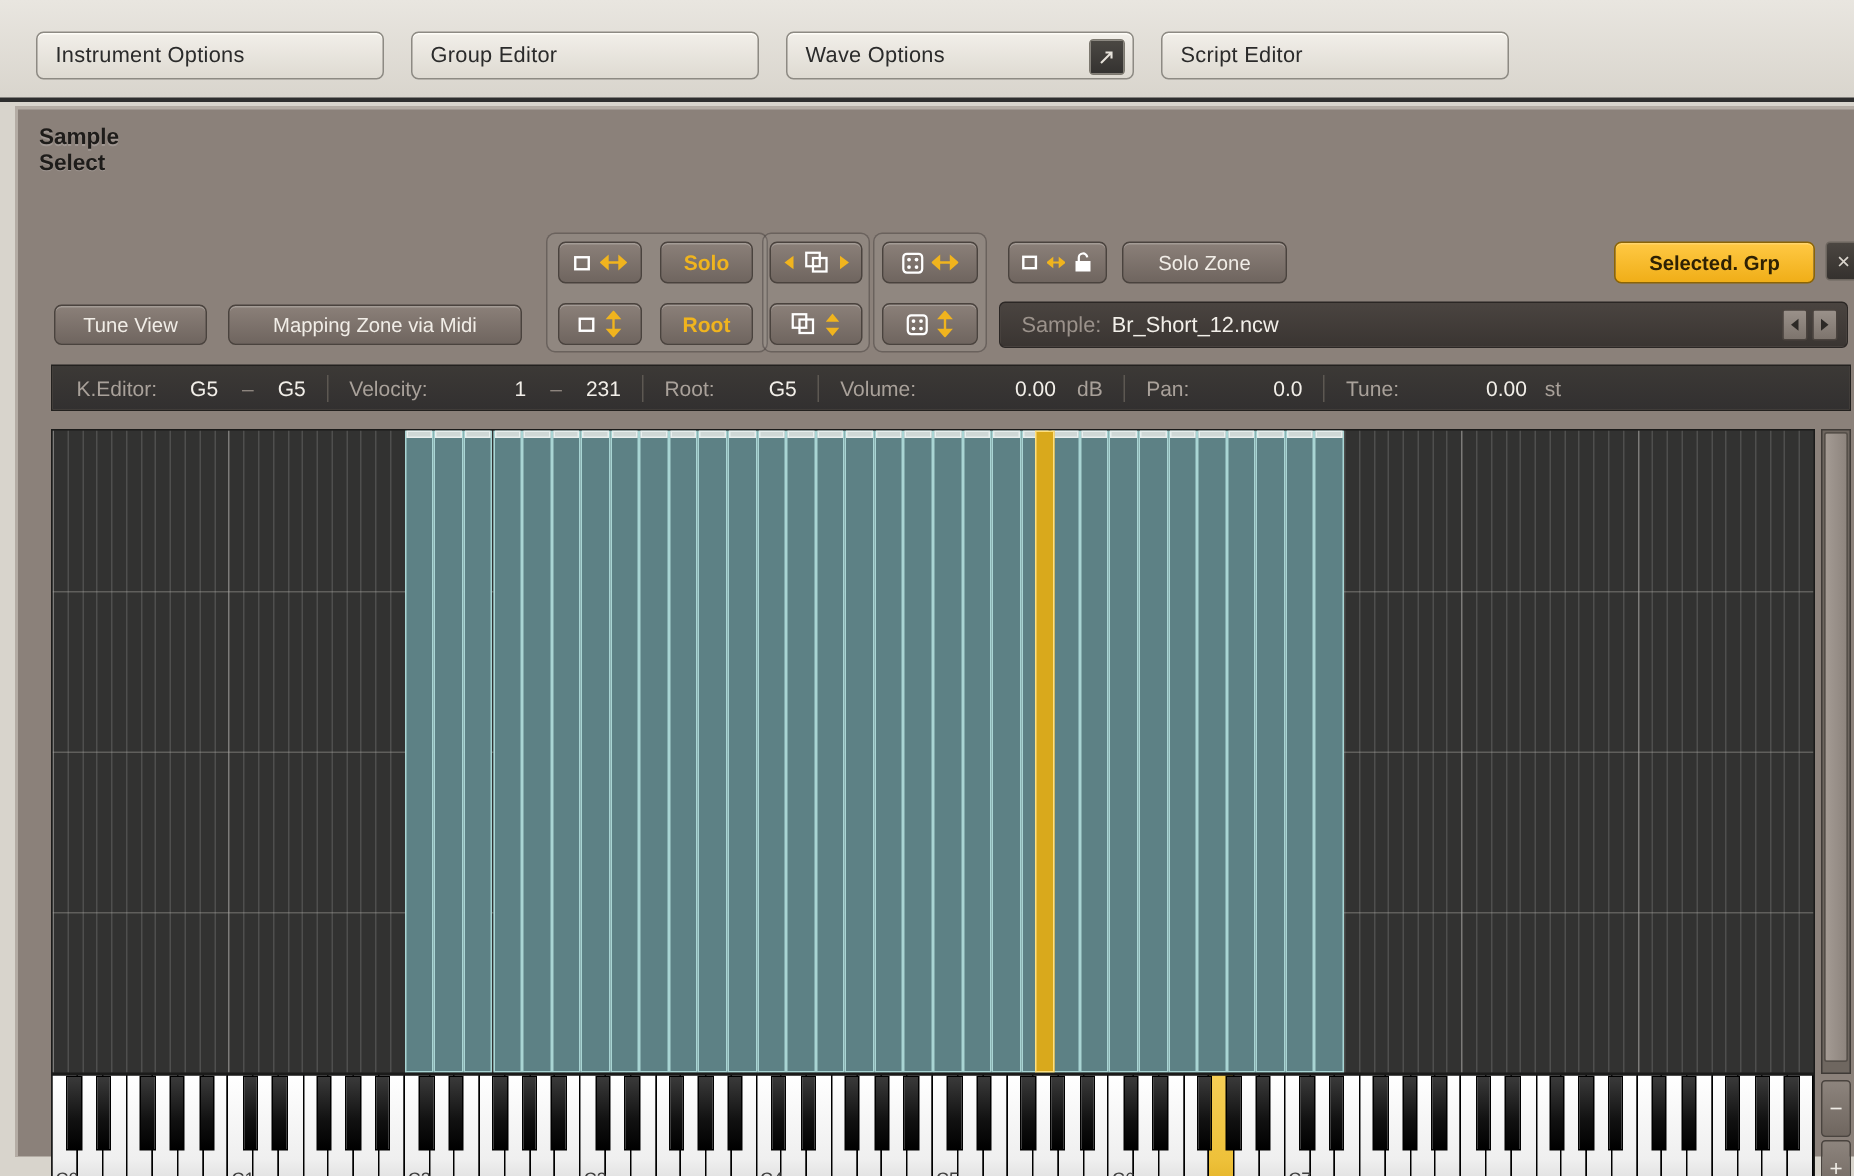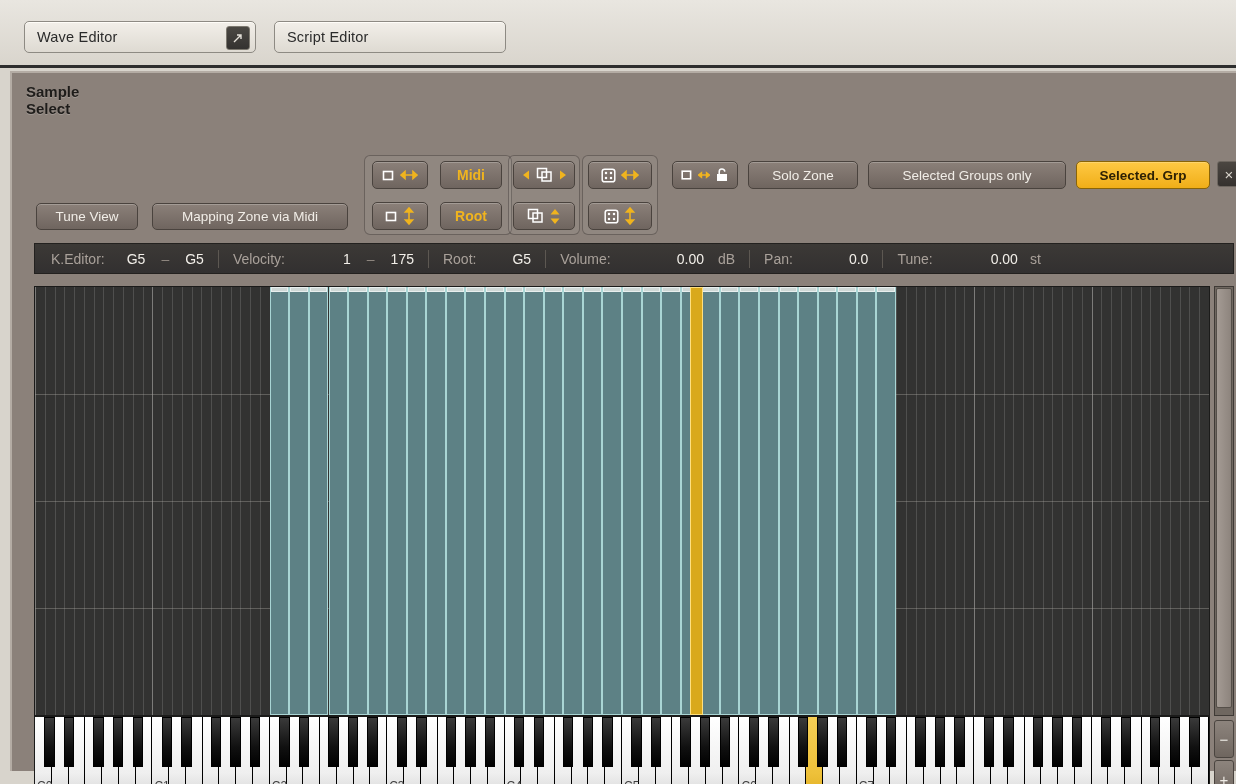--- a/index.html
+++ b/index.html
@@ -192,21 +192,27 @@
     display:flex;align-items:center;justify-content:center;
     color:#efece6;font-size:15px;
   }
 </style>
 </head>
 <body>
 
 <div id="tabstrip">
   <div class="tabrow">
     <div class="tab" style="width:232px;">
-      <span class="tlabel">Wave Editor</span>
+      <span class="tlabel">Instrument Options</span>
+    </div>
+    <div class="tab" style="width:232px;">
+      <span class="tlabel">Group Editor</span>
+    </div>
+    <div class="tab" style="width:232px;">
+      <span class="tlabel">Wave Options</span>
       <span class="popout">
         <svg width="12" height="12" viewBox="0 0 12 12">
             <path d="M2 10 L9 3 M5 3 L9 3 L9 7" stroke="#e6e2da" stroke-width="1.4" fill="none"></path>
           </svg>
       </span>
     </div>
     <div class="tab" style="width:232px;">
       <span class="tlabel">Script Editor</span>
     </div>
   </div>
@@ -241,21 +247,21 @@
     </div>
     <div class="ibtn" style="left:360px;top:129px;width:56px;">
       <svg width="13" height="13" viewBox="0 0 13 13">
           <rect x="1.5" y="2.5" width="9" height="8" fill="none" stroke="#ffffff" stroke-width="1.6"></rect>
         </svg>
       <svg width="12" height="18" viewBox="0 0 12 18">
           <path d="M6 1 L2.5 5 L9.5 5 Z M6 17 L2.5 13 L9.5 13 Z M6 4 L6 14" fill="#f0b41e" stroke="#f0b41e" stroke-width="1.6"></path>
         </svg>
     </div>
     <div class="ibtn" style="left:428px;top:88px;width:62px;">
-      <span>Midi</span>
+      <span>Solo</span>
     </div>
     <div class="ibtn" style="left:428px;top:129px;width:62px;">
       <span>Root</span>
     </div>
 
     <div class="grpbox" style="left:496px;top:82px;width:72px;height:80px;"></div>
     <div class="ibtn" style="left:501px;top:88px;width:62px;">
       <svg width="10" height="12" viewBox="0 0 10 12">
           <path d="M8 1.5 L2 6 L8 10.5 Z" fill="#f0b41e"></path>
         </svg>
@@ -311,46 +317,59 @@
           <path d="M0.5 5 L3.5 2.6 L3.5 7.4 Z M11.5 5 L8.5 2.6 L8.5 7.4 Z M3 5 L9 5" fill="#f0b41e" stroke="#f0b41e" stroke-width="1.4"></path>
         </svg>
       <svg width="14" height="14" viewBox="0 0 14 14">
           <rect x="2" y="6" width="10" height="7" fill="#fff"></rect>
           <path d="M4.2 6 L4.2 4 A2.8 2.8 0 0 1 9.8 3.6" fill="none" stroke="#fff" stroke-width="1.5"></path>
         </svg>
     </div>
     <div class="btn sm" style="position:absolute;left:736px;top:88px;width:110px;height:28px;">
       <span>Solo Zone</span>
     </div>
-    <div class="btn sm" style="position:absolute;left:856px;top:88px;width:198px;height:28px;">
-      <span>Selected Groups only</span>
-    </div>
     <div class="btn sm amber" style="position:absolute;left:1064px;top:88px;width:134px;height:28px;">
       <span>Selected. Grp</span>
     </div>
     <div id="btnClose">
       <span>×</span>
     </div>
 
+    <div id="sampleBar">
+      <span class="lbl">Sample:</span>
+      <span class="val">Br_Short_12.ncw</span>
+      <span class="navs">
+        <span class="nav">
+          <svg width="7" height="9" viewBox="0 0 7 9">
+              <path d="M6 0.5 L1 4.5 L6 8.5 Z" fill="#2c2926"></path>
+            </svg>
+        </span>
+        <span class="nav">
+          <svg width="7" height="9" viewBox="0 0 7 9">
+              <path d="M1 0.5 L6 4.5 L1 8.5 Z" fill="#2c2926"></path>
+            </svg>
+        </span>
+      </span>
+    </div>
   </div>
 
   <div id="infobar">
     <span style="width:16px"></span>
     <span class="f">
       <span class="k">K.Editor:</span>
       <span class="v" style="margin-left:22px">G5</span>
       <span class="v" style="margin-left:16px;color:#8d857e">–</span>
       <span class="v" style="margin-left:16px">G5</span>
     </span>
     <span class="sep"></span>
     <span class="f">
       <span class="k">Velocity:</span>
       <span class="v" style="margin-left:58px">1</span>
       <span class="v" style="margin-left:16px;color:#8d857e">–</span>
-      <span class="v" style="margin-left:16px">175</span>
+      <span class="v" style="margin-left:16px">231</span>
     </span>
     <span class="sep"></span>
     <span class="f">
       <span class="k">Root:</span>
       <span class="v" style="margin-left:36px">G5</span>
     </span>
     <span class="sep"></span>
     <span class="f">
       <span class="k">Volume:</span>
       <span class="v" style="margin-left:66px">0.00</span>

